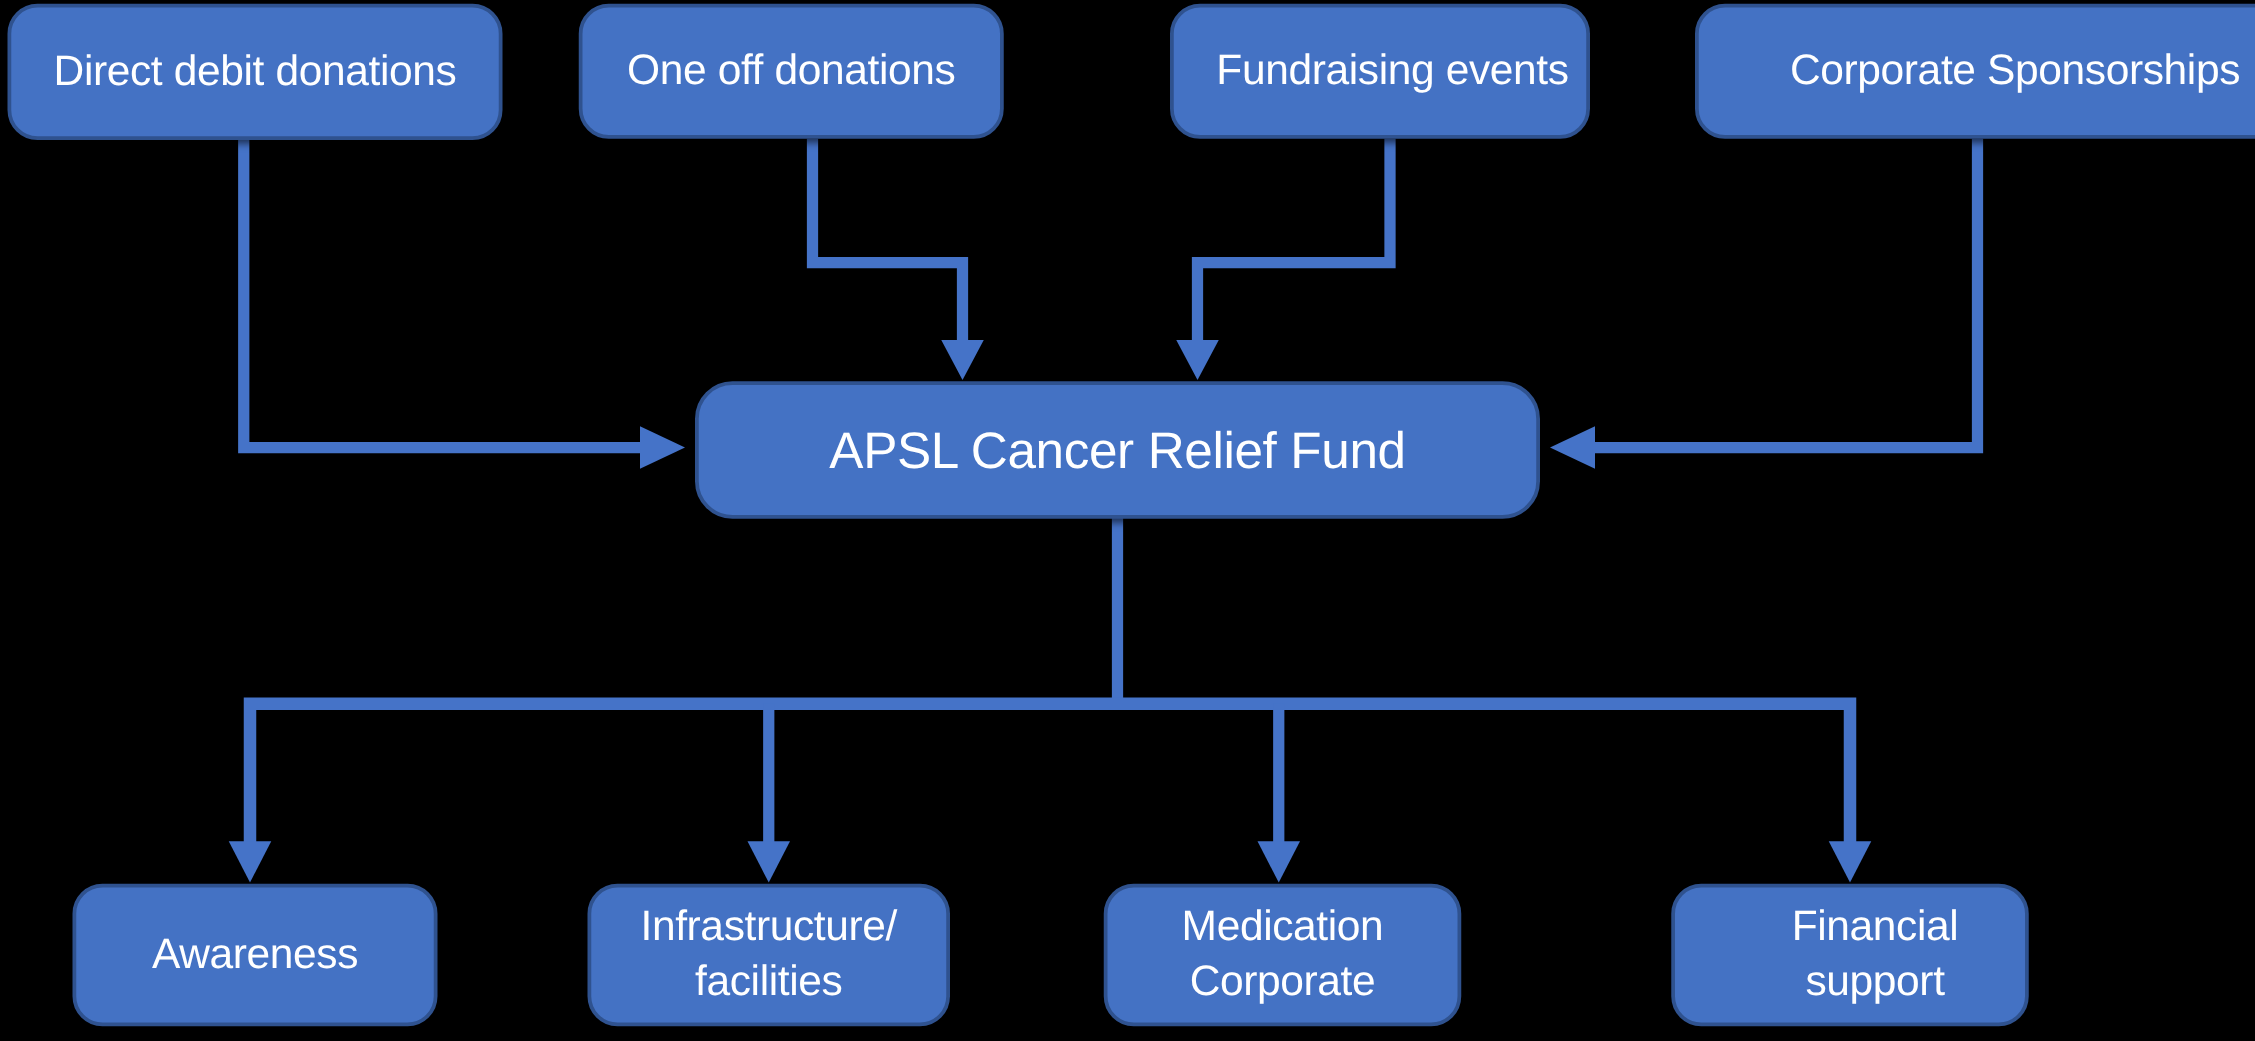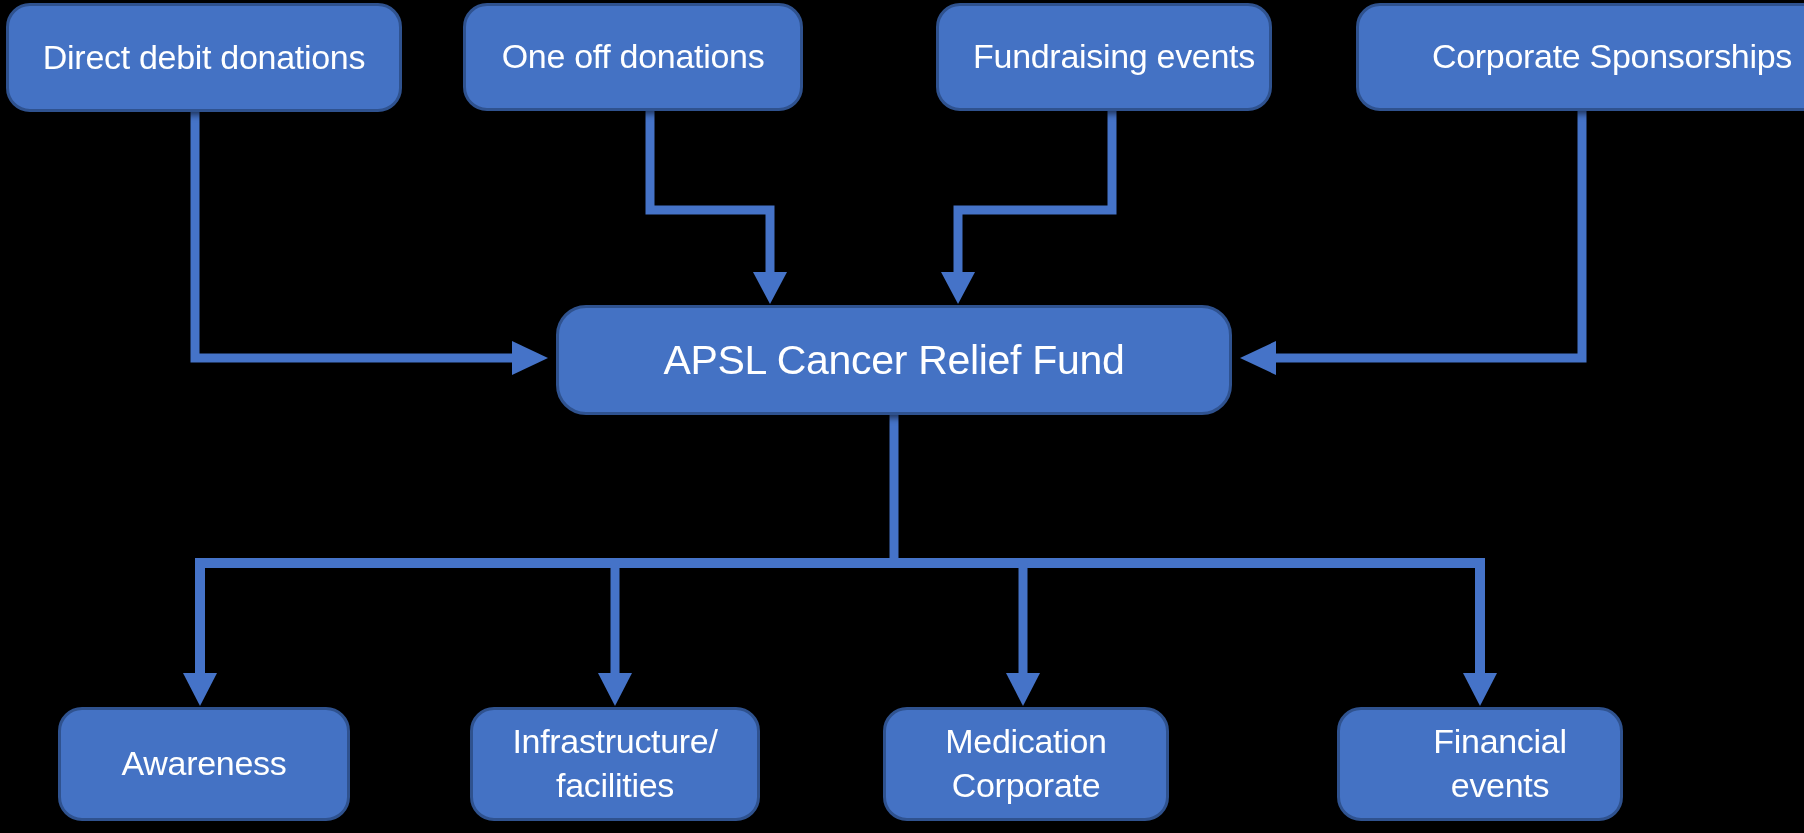--- a/index.html
+++ b/index.html
@@ -109,16 +109,16 @@
   <div class="node" id="node-awareness">
     <span class="node-label">Awareness</span>
 
   </div>
   <div class="node" id="node-medication">
     <span class="node-label">Medication</span>
     <span class="node-label">Corporate</span>
   </div>
   <div class="node" id="node-financial">
     <span class="node-label">Financial</span>
-    <span class="node-label">events</span>
+    <span class="node-label">support</span>
   </div>
 
 </div>
 
 </body></html>

